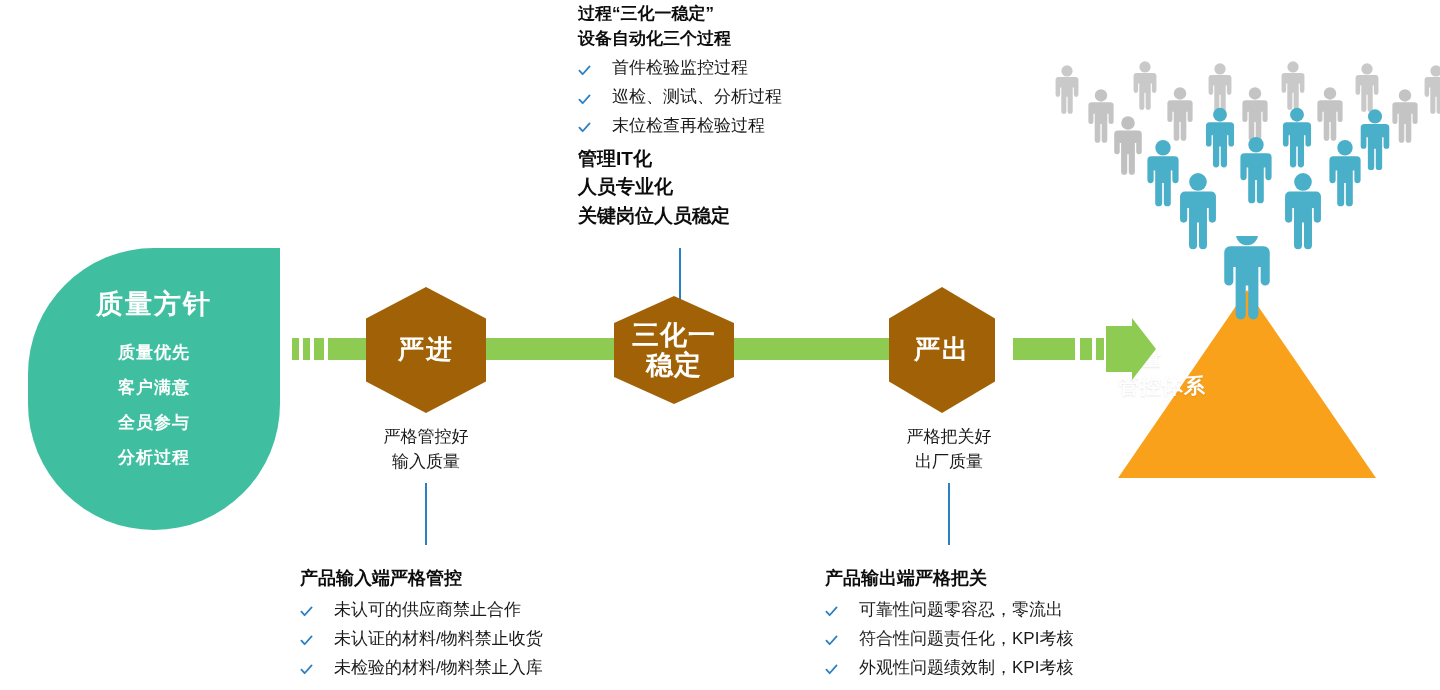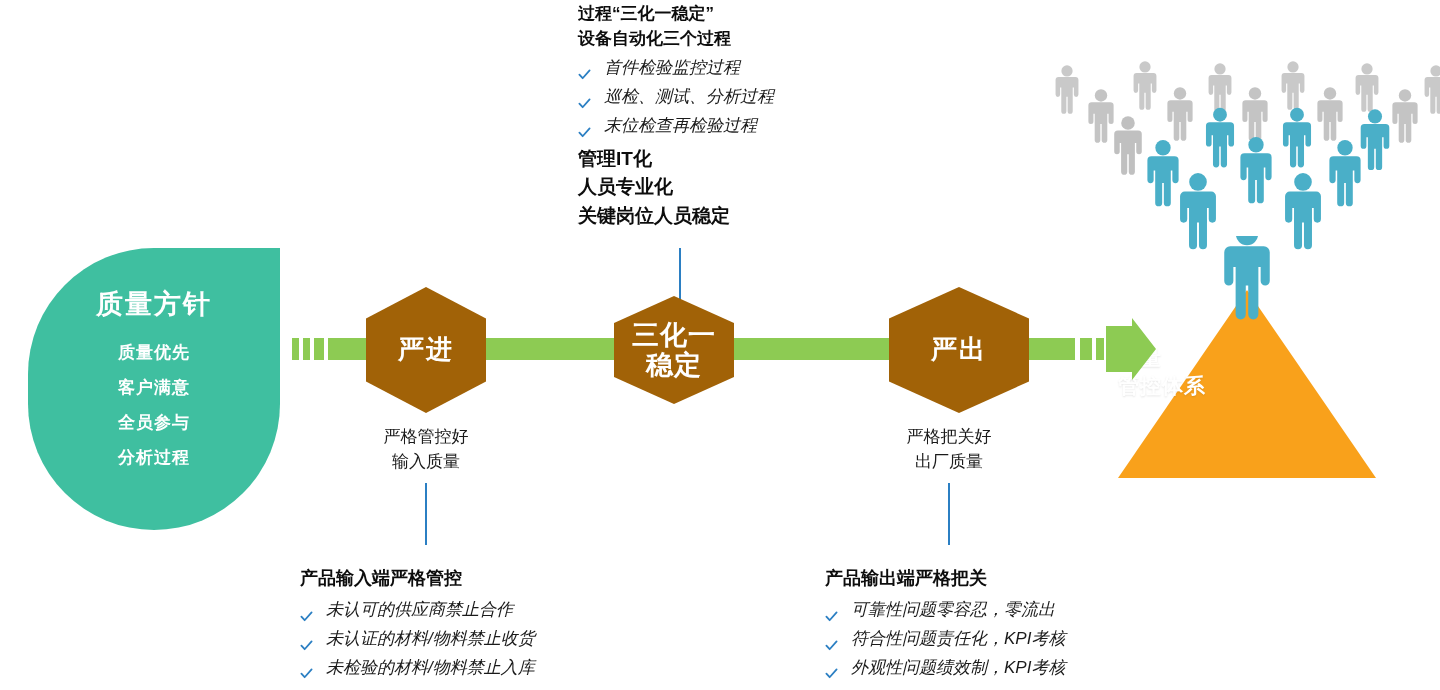--- a/index.html
+++ b/index.html
@@ -7,21 +7,21 @@
     width:1440px;height:690px;position:relative;overflow:hidden;
     font-family:"Liberation Sans","DejaVu Sans",sans-serif;
     color:#1a1a1a;
   }
   .abs{position:absolute;}
 
   
   #top-block{left:578px;top:2px;width:300px;}
   .hdr{font-size:17px;font-weight:bold;line-height:1.45;color:#0d0d0d;white-space:nowrap;}
   .bullets{margin:4px 0 6px 0;}
-  .bullet{display:flex;align-items:flex-end;gap:13px;line-height:1.52;margin-bottom:3px;font-style:italic;}
+  .bullet{display:flex;align-items:center;gap:21px;line-height:1.52;margin-bottom:3px;}
   .bullet .chk{flex:0 0 auto;width:13px;height:13px;margin-top:4px;}
   .bullet .txt{font-size:17px;color:#1a1a1a;white-space:nowrap;}
   .hdr2{font-size:19px;font-weight:bold;line-height:1.5;color:#0d0d0d;white-space:nowrap;}
 
   
   .vline{background:#2b7fc3;width:2px;}
 
   
   #policy{
     left:28px;top:248px;width:252px;height:282px;
@@ -187,21 +187,21 @@
   <div>输入质量</div>
 </div>
 
 <div class="hex" style="left:614px;top:296px;width:120px;height:108px;">
   <span class="hex-label" style="font-size:27px;letter-spacing:1px;">
     <span style="display:block;">三化一</span>
     <span style="display:block;">稳定</span>
   </span>
 </div>
 
-<div class="hex" style="left:889px;top:287px;width:140px;height:126px;">
+<div class="hex" style="left:889px;top:287px;width:106px;height:126px;">
   <span class="hex-label" style="font-size:26px;letter-spacing:2px;">严出</span>
 </div>
 <div class="cap" style="left:869px;top:425px;width:160px;">
   <div>严格把关好</div>
   <div>出厂质量</div>
 </div>
 
 <div class="abs vline" style="left:425px;top:483px;height:62px;"></div>
 <div class="abs vline" style="left:948px;top:483px;height:62px;"></div>
 

